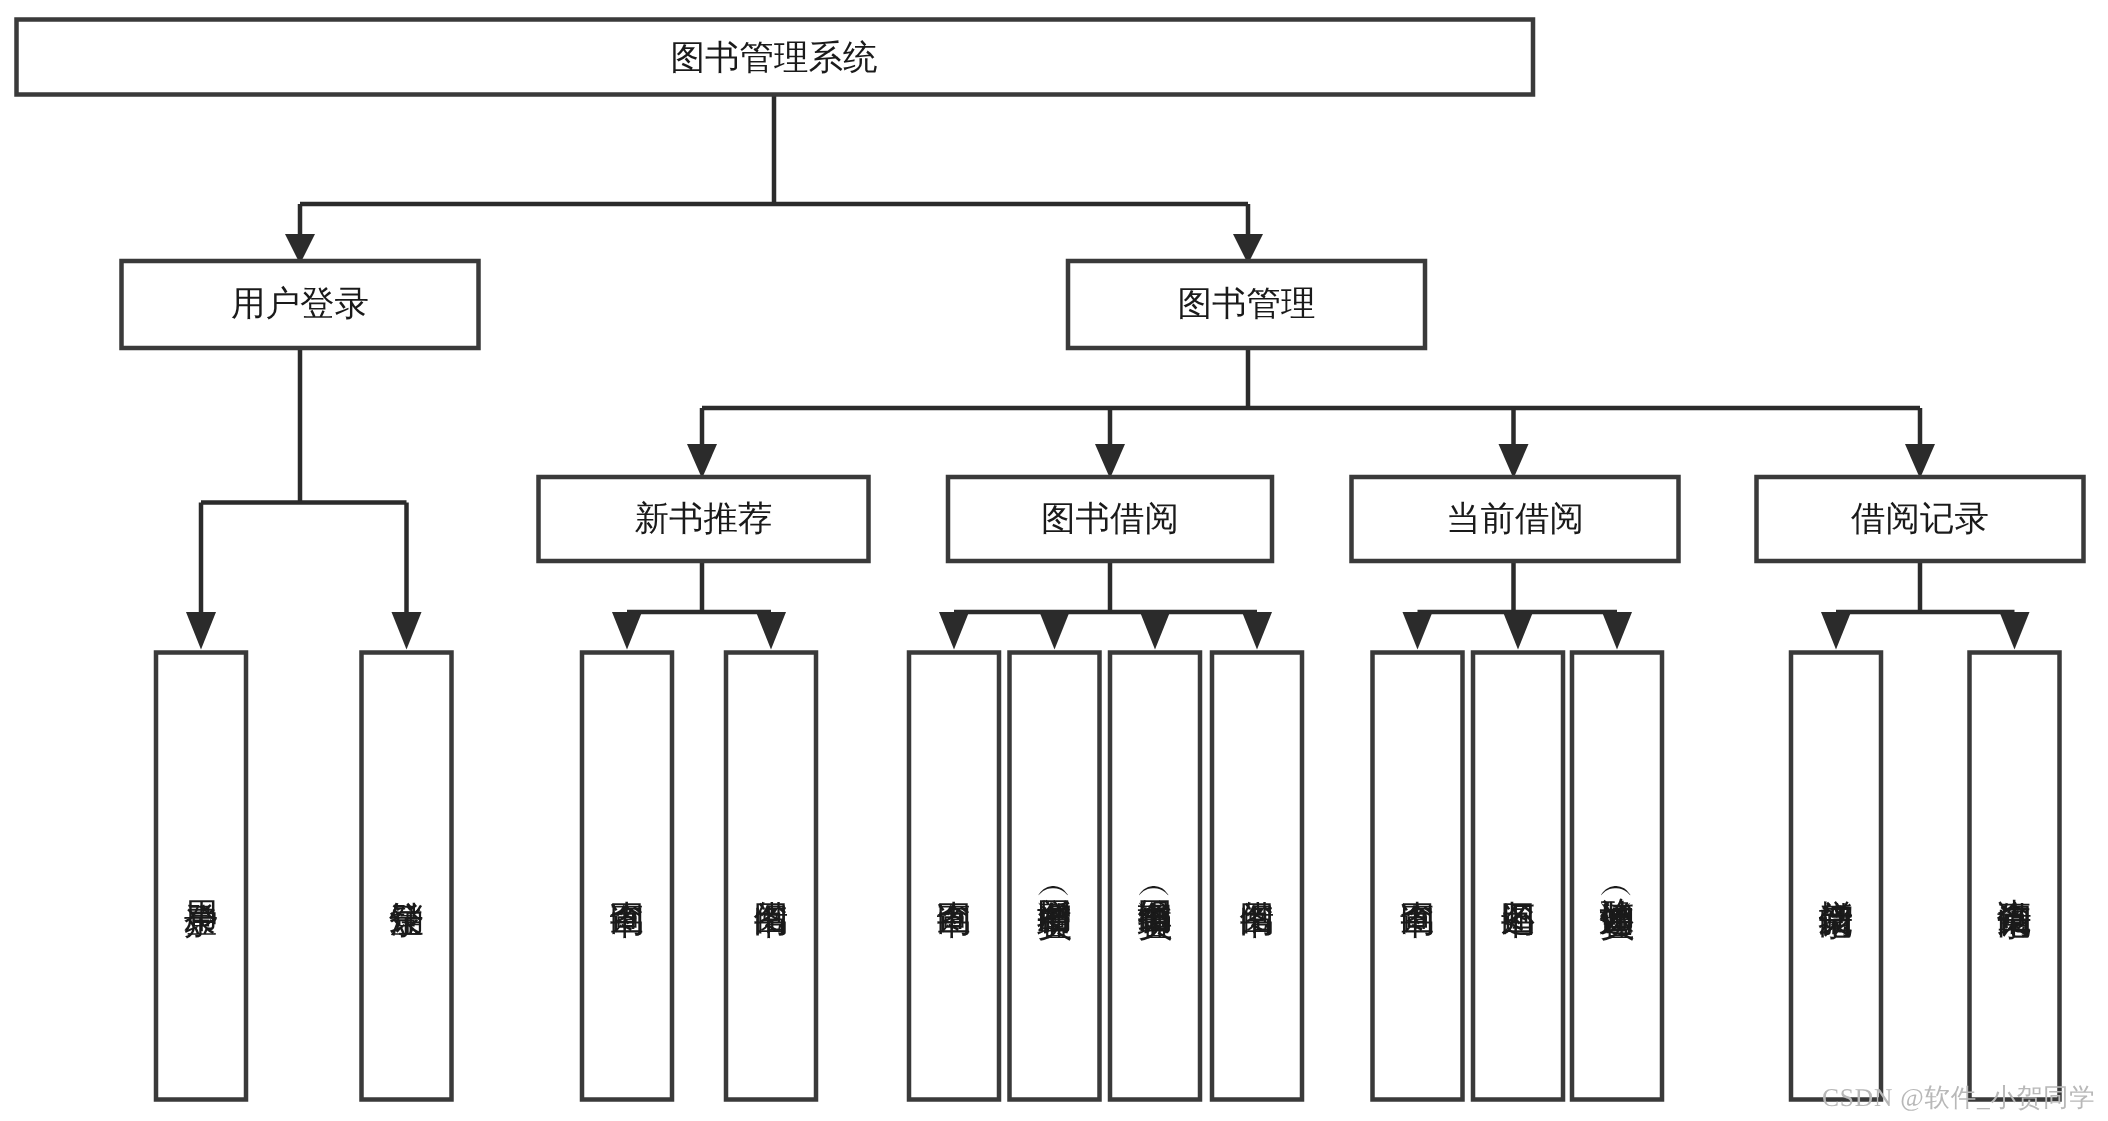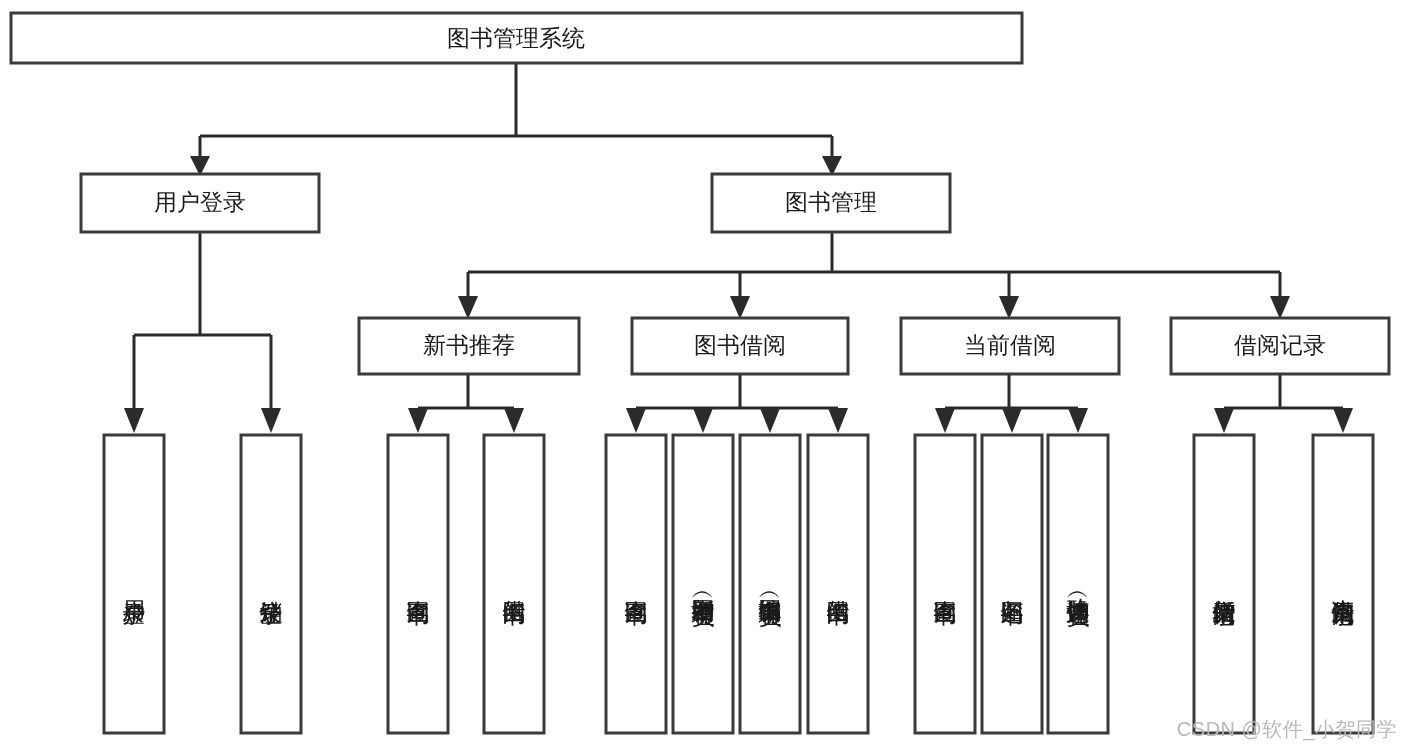--- a/index.html
+++ b/index.html
@@ -57,22 +57,22 @@
     align-items: center;
     justify-content: center;
     text-align: center;
     white-space: nowrap;
     user-select: none;
   }
   .watermark {
     position: absolute;
     right: 8px;
     bottom: 4px;
-    font-family: Liberation Sans, sans-serif;
-    font-size: 20px;
+    font-family: Liberation Serif, serif;
+    font-size: 17px;
     color: #b8b8b8;
     letter-spacing: 0.5px;
     white-space: nowrap;
   }
 </style>
 </head>
 <body>
 
 <div id="canvas-wrap">
 

